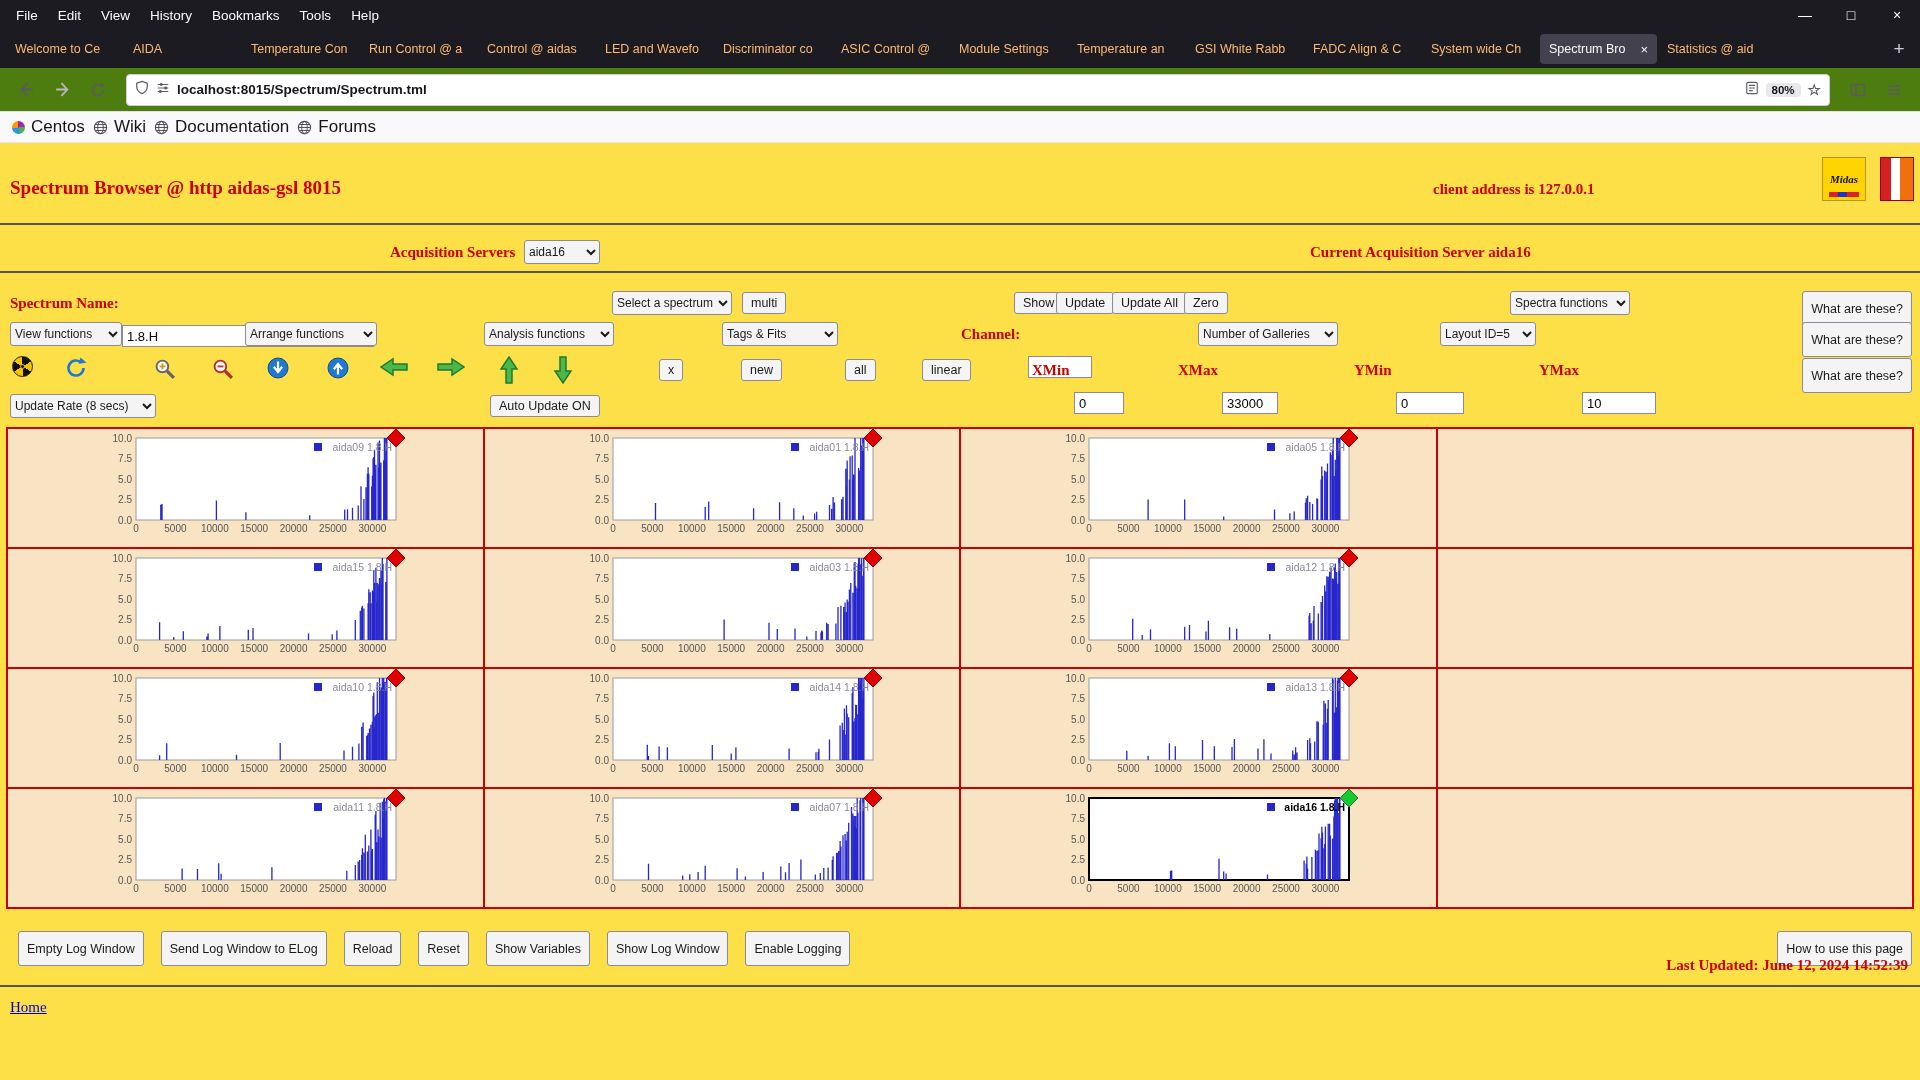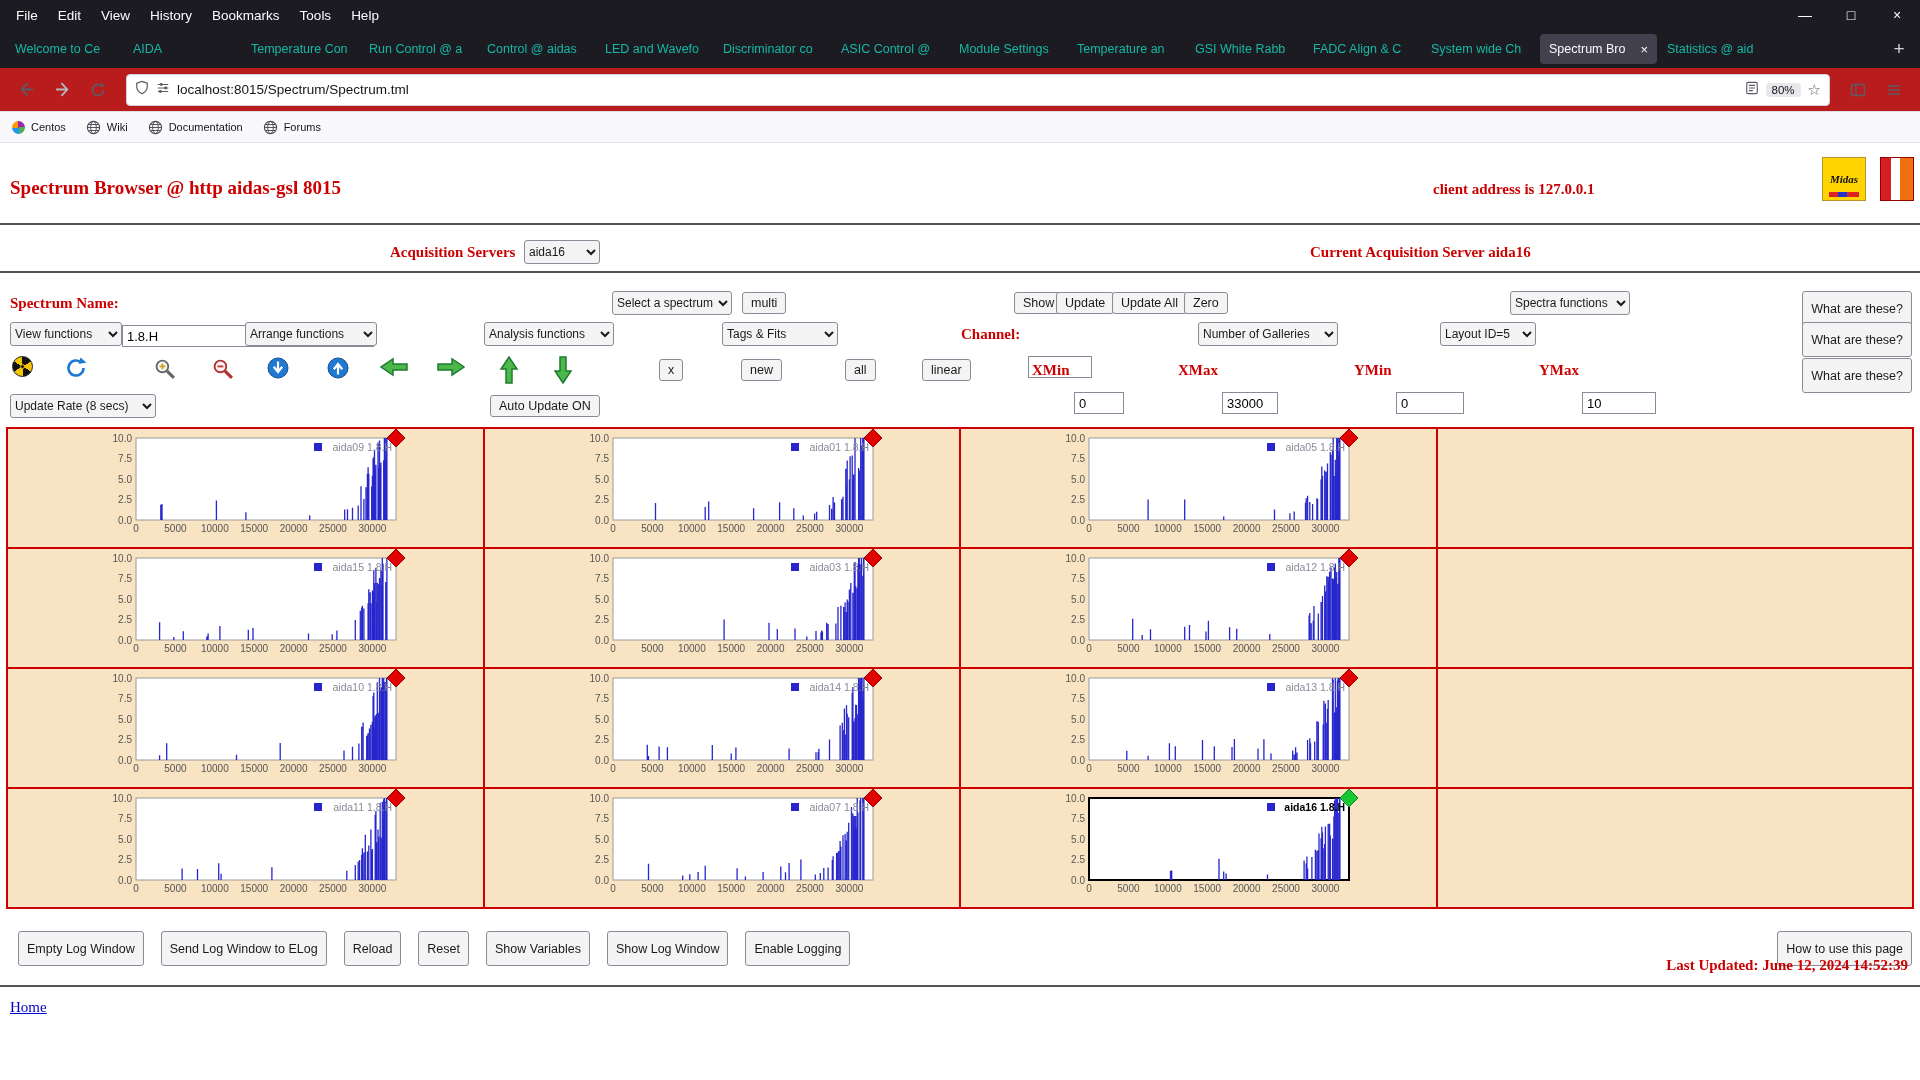--- a/index.html
+++ b/index.html
@@ -7,39 +7,39 @@
   body { font-family:"Liberation Sans",sans-serif; background:#f8e4c2; }
 
   
   .menubar { height:30px; background:#1c1b22; color:#fbfbfe; display:flex; align-items:center; font-size:13.5px; padding-left:6px; }
   .menu-items { display:flex; height:100%; align-items:center; }
   .mitem { padding:0 10px; height:100%; display:flex; align-items:center; cursor:default; }
   .win-controls { margin-left:auto; display:flex; }
   .win-controls span { width:46px; text-align:center; font-size:14px; }
 
   .tabbar { height:38px; background:#1c1b22; display:flex; align-items:center; padding:0 6px; }
-  .tab { flex:0 1 117px; min-width:0; height:30px; border-radius:4px; margin-right:1px; padding:0 9px; display:flex; align-items:center; color:#14b8a6; font-size:12.5px; }
+  .tab { flex:0 1 117px; min-width:0; height:30px; border-radius:4px; margin-right:1px; padding:0 9px; display:flex; align-items:center; color:#fdba74; font-size:12.5px; }
   .tab-label { white-space:nowrap; overflow:hidden; flex:1; }
   .tab.active { background:#42414d; color:#fbfbfe; }
   .tab-close { margin-left:4px; font-size:13px; flex:none; }
   .newtab { width:30px; height:30px; display:flex; align-items:center; justify-content:center; color:#cfcfd8; font-size:19px; flex:none; }
 
-  .navbar { height:44px; background:#b91c1c; border-bottom:1px solid #e0e0e6; display:flex; align-items:center; padding:0 10px; gap:4px; }
+  .navbar { height:44px; background:#4d7c0f; border-bottom:1px solid #e0e0e6; display:flex; align-items:center; padding:0 10px; gap:4px;font-weight:bold; }
   .nav-icon { width:32px; height:30px; display:flex; align-items:center; justify-content:center; border-radius:4px; flex:none; }
   .urlbar { flex:1; height:32px; background:#fff; border:1px solid #cfcfd8; border-radius:4px; display:flex; align-items:center; padding:0 8px; gap:7px; margin:0 8px; }
   .url-text { font-size:13.5px; color:#15141a; flex:1; white-space:nowrap; overflow:hidden; }
   .zoom-pill { background:#e7e7ec; border-radius:4px; padding:1px 6px; font-size:11.5px; color:#15141a; flex:none; }
   .star { font-size:15px; color:#5b5b66; flex:none; }
 
-  .bookmarksbar { height:31px; background:#f9f9fb; display:flex; align-items:center; padding:0 12px; gap:20px; font-size:11px; color:#15141a; border-bottom:1px solid #e6e6ea; }
+  .bookmarksbar { height:31px; background:#f9f9fb; display:flex; align-items:center; padding:0 12px; gap:8px; font-size:17px; color:#15141a; border-bottom:1px solid #e6e6ea; }
   .bm { display:flex; align-items:center; gap:6px; }
   .centos-ico { width:13px; height:13px; border-radius:50%; background:conic-gradient(#9c27b0 0 90deg,#4caf50 90deg 180deg,#2196f3 180deg 270deg,#ff9800 270deg 360deg); }
 
   
-  .page { position:relative; height:937px; background:#ffffff; }
+  .page { position:relative; height:937px; background:#fde047; }
   .hrline { position:absolute; left:0; right:0; height:0; border-top:2px solid #555; }
   .red-label { position:absolute; font-family:"Liberation Serif",serif; font-weight:bold; color:#cc0000; font-size:15px; line-height:26px; white-space:nowrap; }
   .page-title { position:absolute; left:10px; top:34px; font-family:"Liberation Serif",serif; font-weight:bold; color:#cc0000; font-size:19px; }
   .client-address { position:absolute; left:1433px; top:38px; font-family:"Liberation Serif",serif; font-weight:bold; color:#cc0000; font-size:15px; }
   .midas-logo { position:absolute; left:1822px; top:14px; width:44px; height:44px; background:#ffd400; border:1px solid #b8932a; display:flex; align-items:center; justify-content:center; font-family:"Liberation Serif",serif; font-style:italic; font-weight:bold; font-size:11px; color:#111; position:absolute; }
   .midas-logo::after { content:""; position:absolute; bottom:3px; left:6px; right:6px; height:5px; background:linear-gradient(90deg,#d22 0 30%,#23c 30% 60%,#d22 60% 100%); }
   .gsi-logo { position:absolute; left:1880px; top:14px; width:34px; height:44px; border:1px solid #900; background:linear-gradient(90deg,#d42020 0 32%,#fff 32% 58%,#f07010 58% 100%); }
 
   .ctl-row { position:absolute; left:0; right:0; }
   .txt { position:absolute; top:2px; height:22px; border:1px solid #8a8a99; background:#fff; font-size:13px; padding:9px 4px; font-family:inherit;margin-top:33px; }

